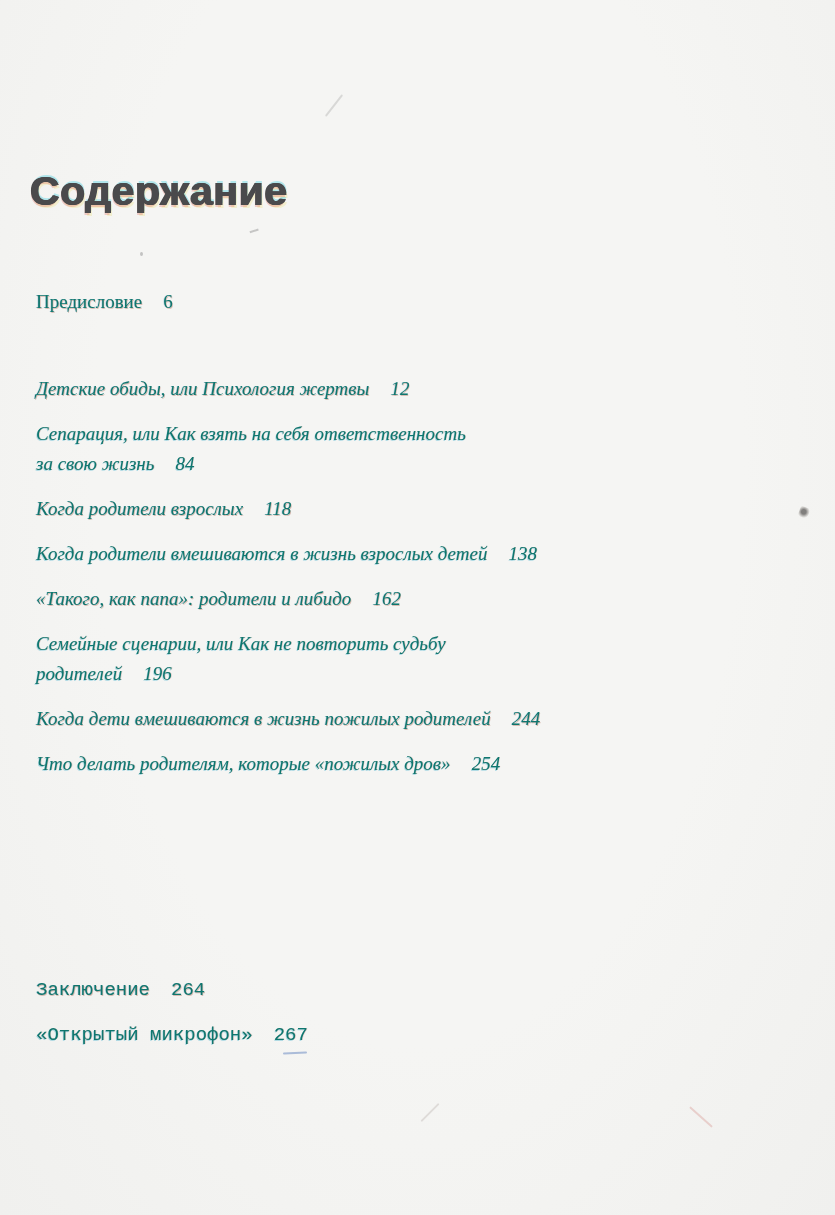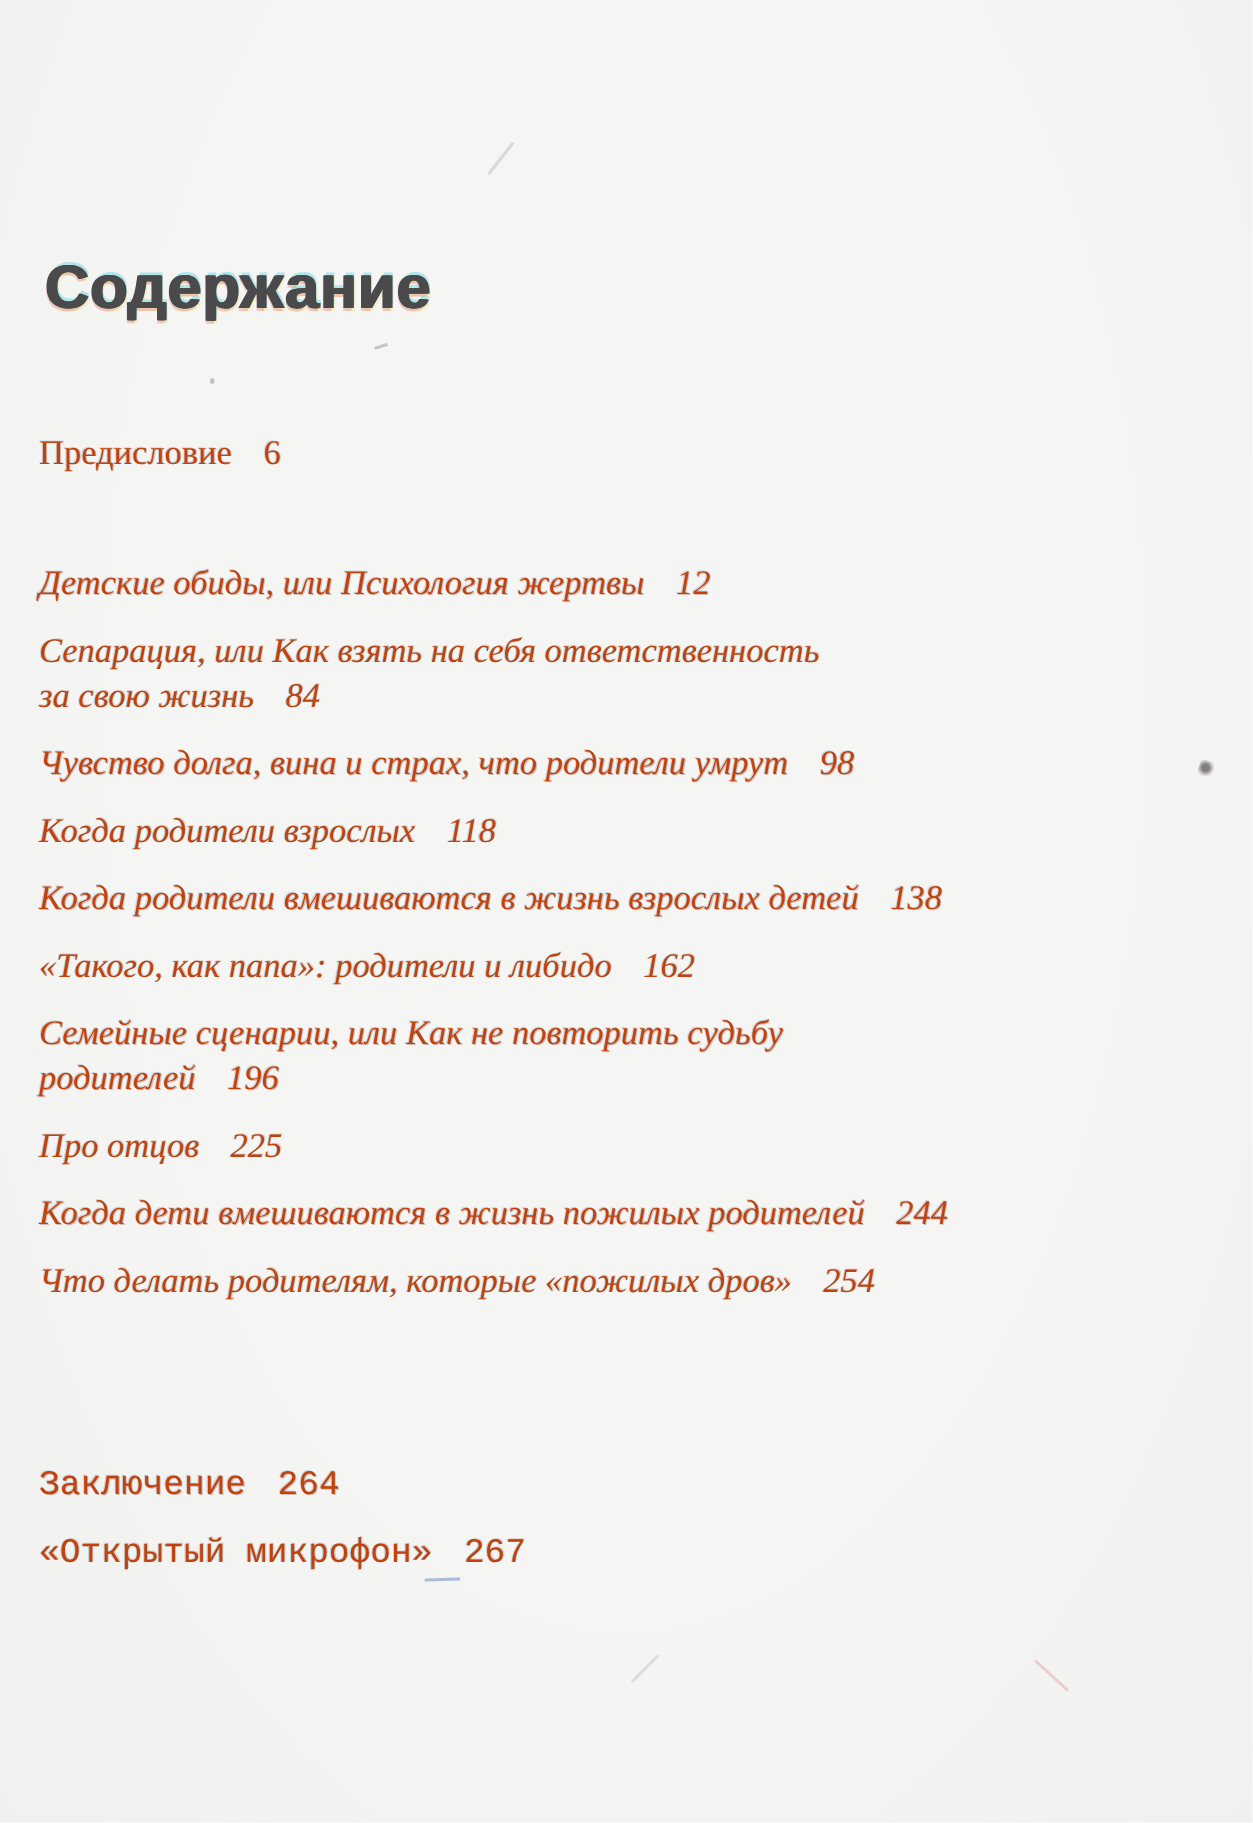--- a/index.html
+++ b/index.html
@@ -22,24 +22,24 @@
     text-shadow:
       0.7px 0 0 #4a4a4c,
       -0.7px 0 0 #4a4a4c,
       1px -1.8px 0 rgba(0, 190, 215, 0.28),
       -0.8px 2.2px 0 rgba(215, 50, 35, 0.22),
       1.6px 2.6px 0 rgba(235, 210, 40, 0.18);
   }
 
   .toc {
     position: absolute;
-    left: 26px;
+    left: 36px;
     width: 655px;
-    color: #c2410c;
-    font-size: 23px;
+    color: #0f766e;
+    font-size: 19px;
     line-height: 30px;
   }
   #toc-front    { top: 287px; }
   #toc-chapters { top: 374px; font-style: italic; }
   #toc-back     { top: 975px; font-family: Liberation Mono, monospace; }
 
   .toc-row { margin-bottom: 15px; }
   .toc-label { white-space: pre-line; }
   .toc-page { padding-left: 21px; }
 
@@ -103,37 +103,31 @@
 
 <div class="toc" id="toc-chapters">
   <div class="toc-row">
     <span class="toc-label">Детские обиды, или Психология жертвы</span><span class="toc-page">12</span>
   </div>
   <div class="toc-row">
     <span class="toc-label">Сепарация, или Как взять на себя ответственность
 за свою жизнь</span><span class="toc-page">84</span>
   </div>
   <div class="toc-row">
-    <span class="toc-label">Чувство долга, вина и страх, что родители умрут</span><span class="toc-page">98</span>
-  </div>
-  <div class="toc-row">
     <span class="toc-label">Когда родители взрослых</span><span class="toc-page">118</span>
   </div>
   <div class="toc-row">
     <span class="toc-label">Когда родители вмешиваются в жизнь взрослых детей</span><span class="toc-page">138</span>
   </div>
   <div class="toc-row">
     <span class="toc-label">«Такого, как папа»: родители и либидо</span><span class="toc-page">162</span>
   </div>
   <div class="toc-row">
     <span class="toc-label">Семейные сценарии, или Как не повторить судьбу
 родителей</span><span class="toc-page">196</span>
-  </div>
-  <div class="toc-row">
-    <span class="toc-label">Про отцов</span><span class="toc-page">225</span>
   </div>
   <div class="toc-row">
     <span class="toc-label">Когда дети вмешиваются в жизнь пожилых родителей</span><span class="toc-page">244</span>
   </div>
   <div class="toc-row">
     <span class="toc-label">Что делать родителям, которые «пожилых дров»</span><span class="toc-page">254</span>
   </div>
 </div>
 
 <div class="toc" id="toc-back">

